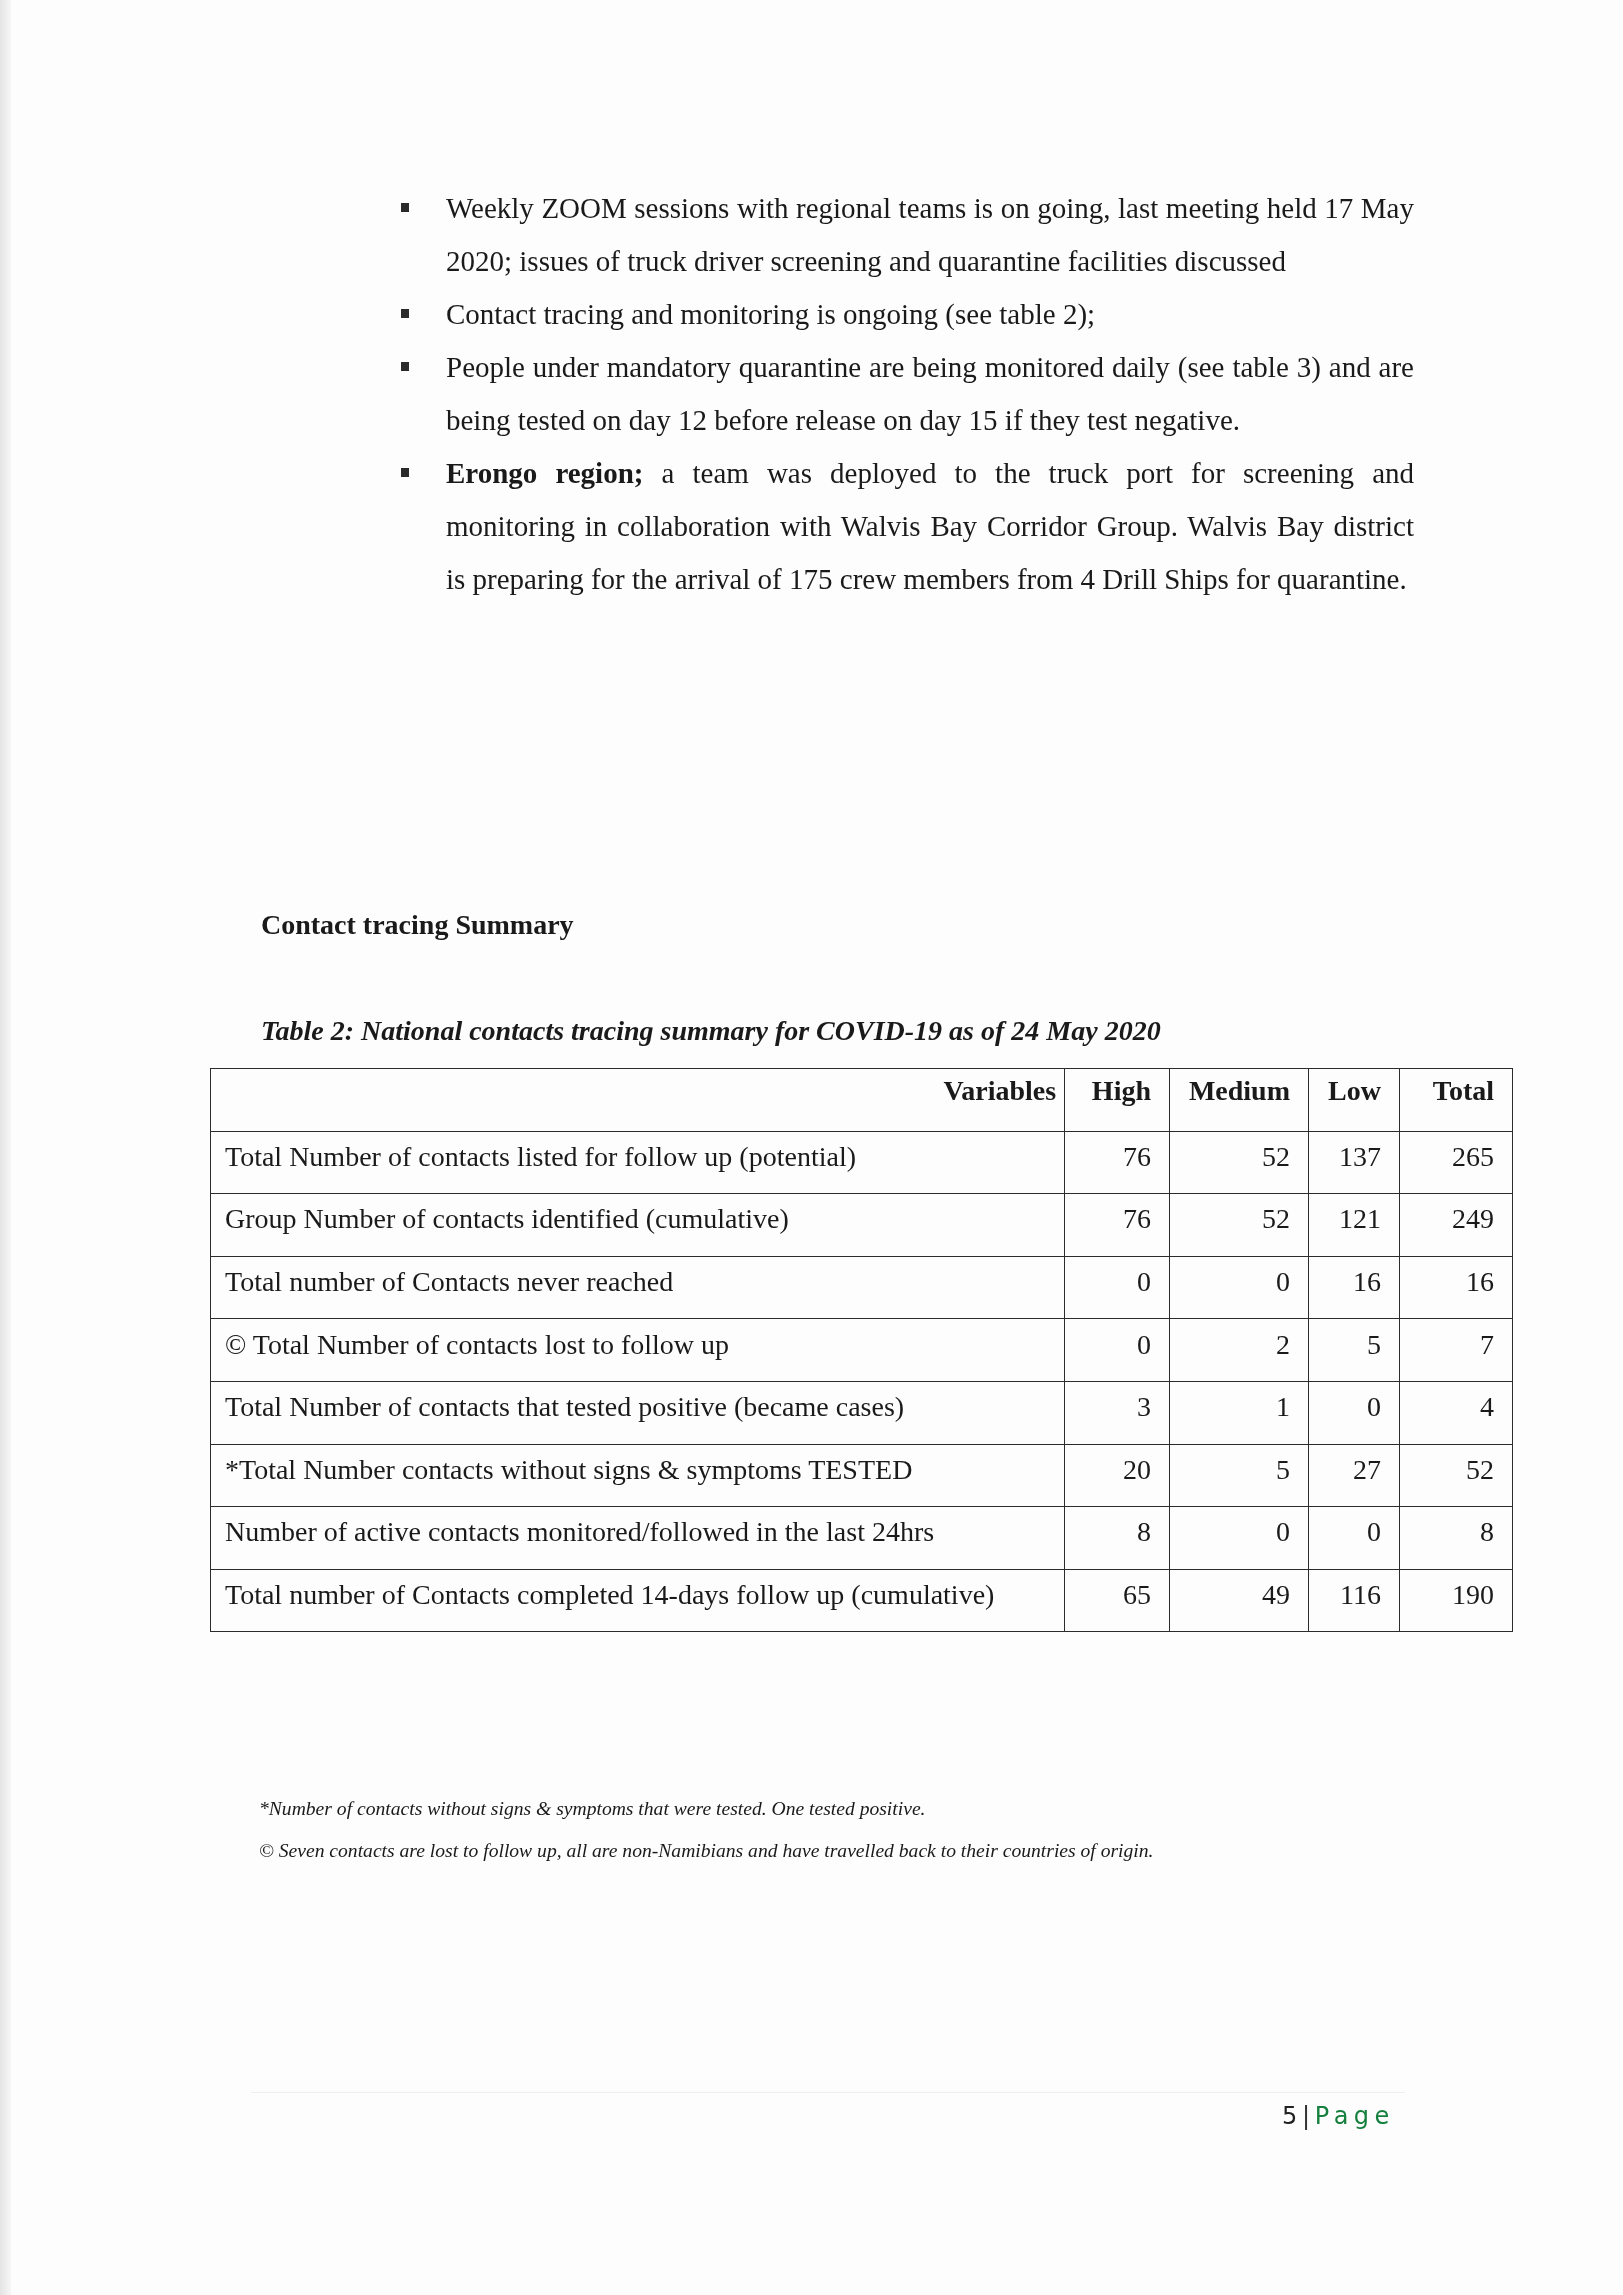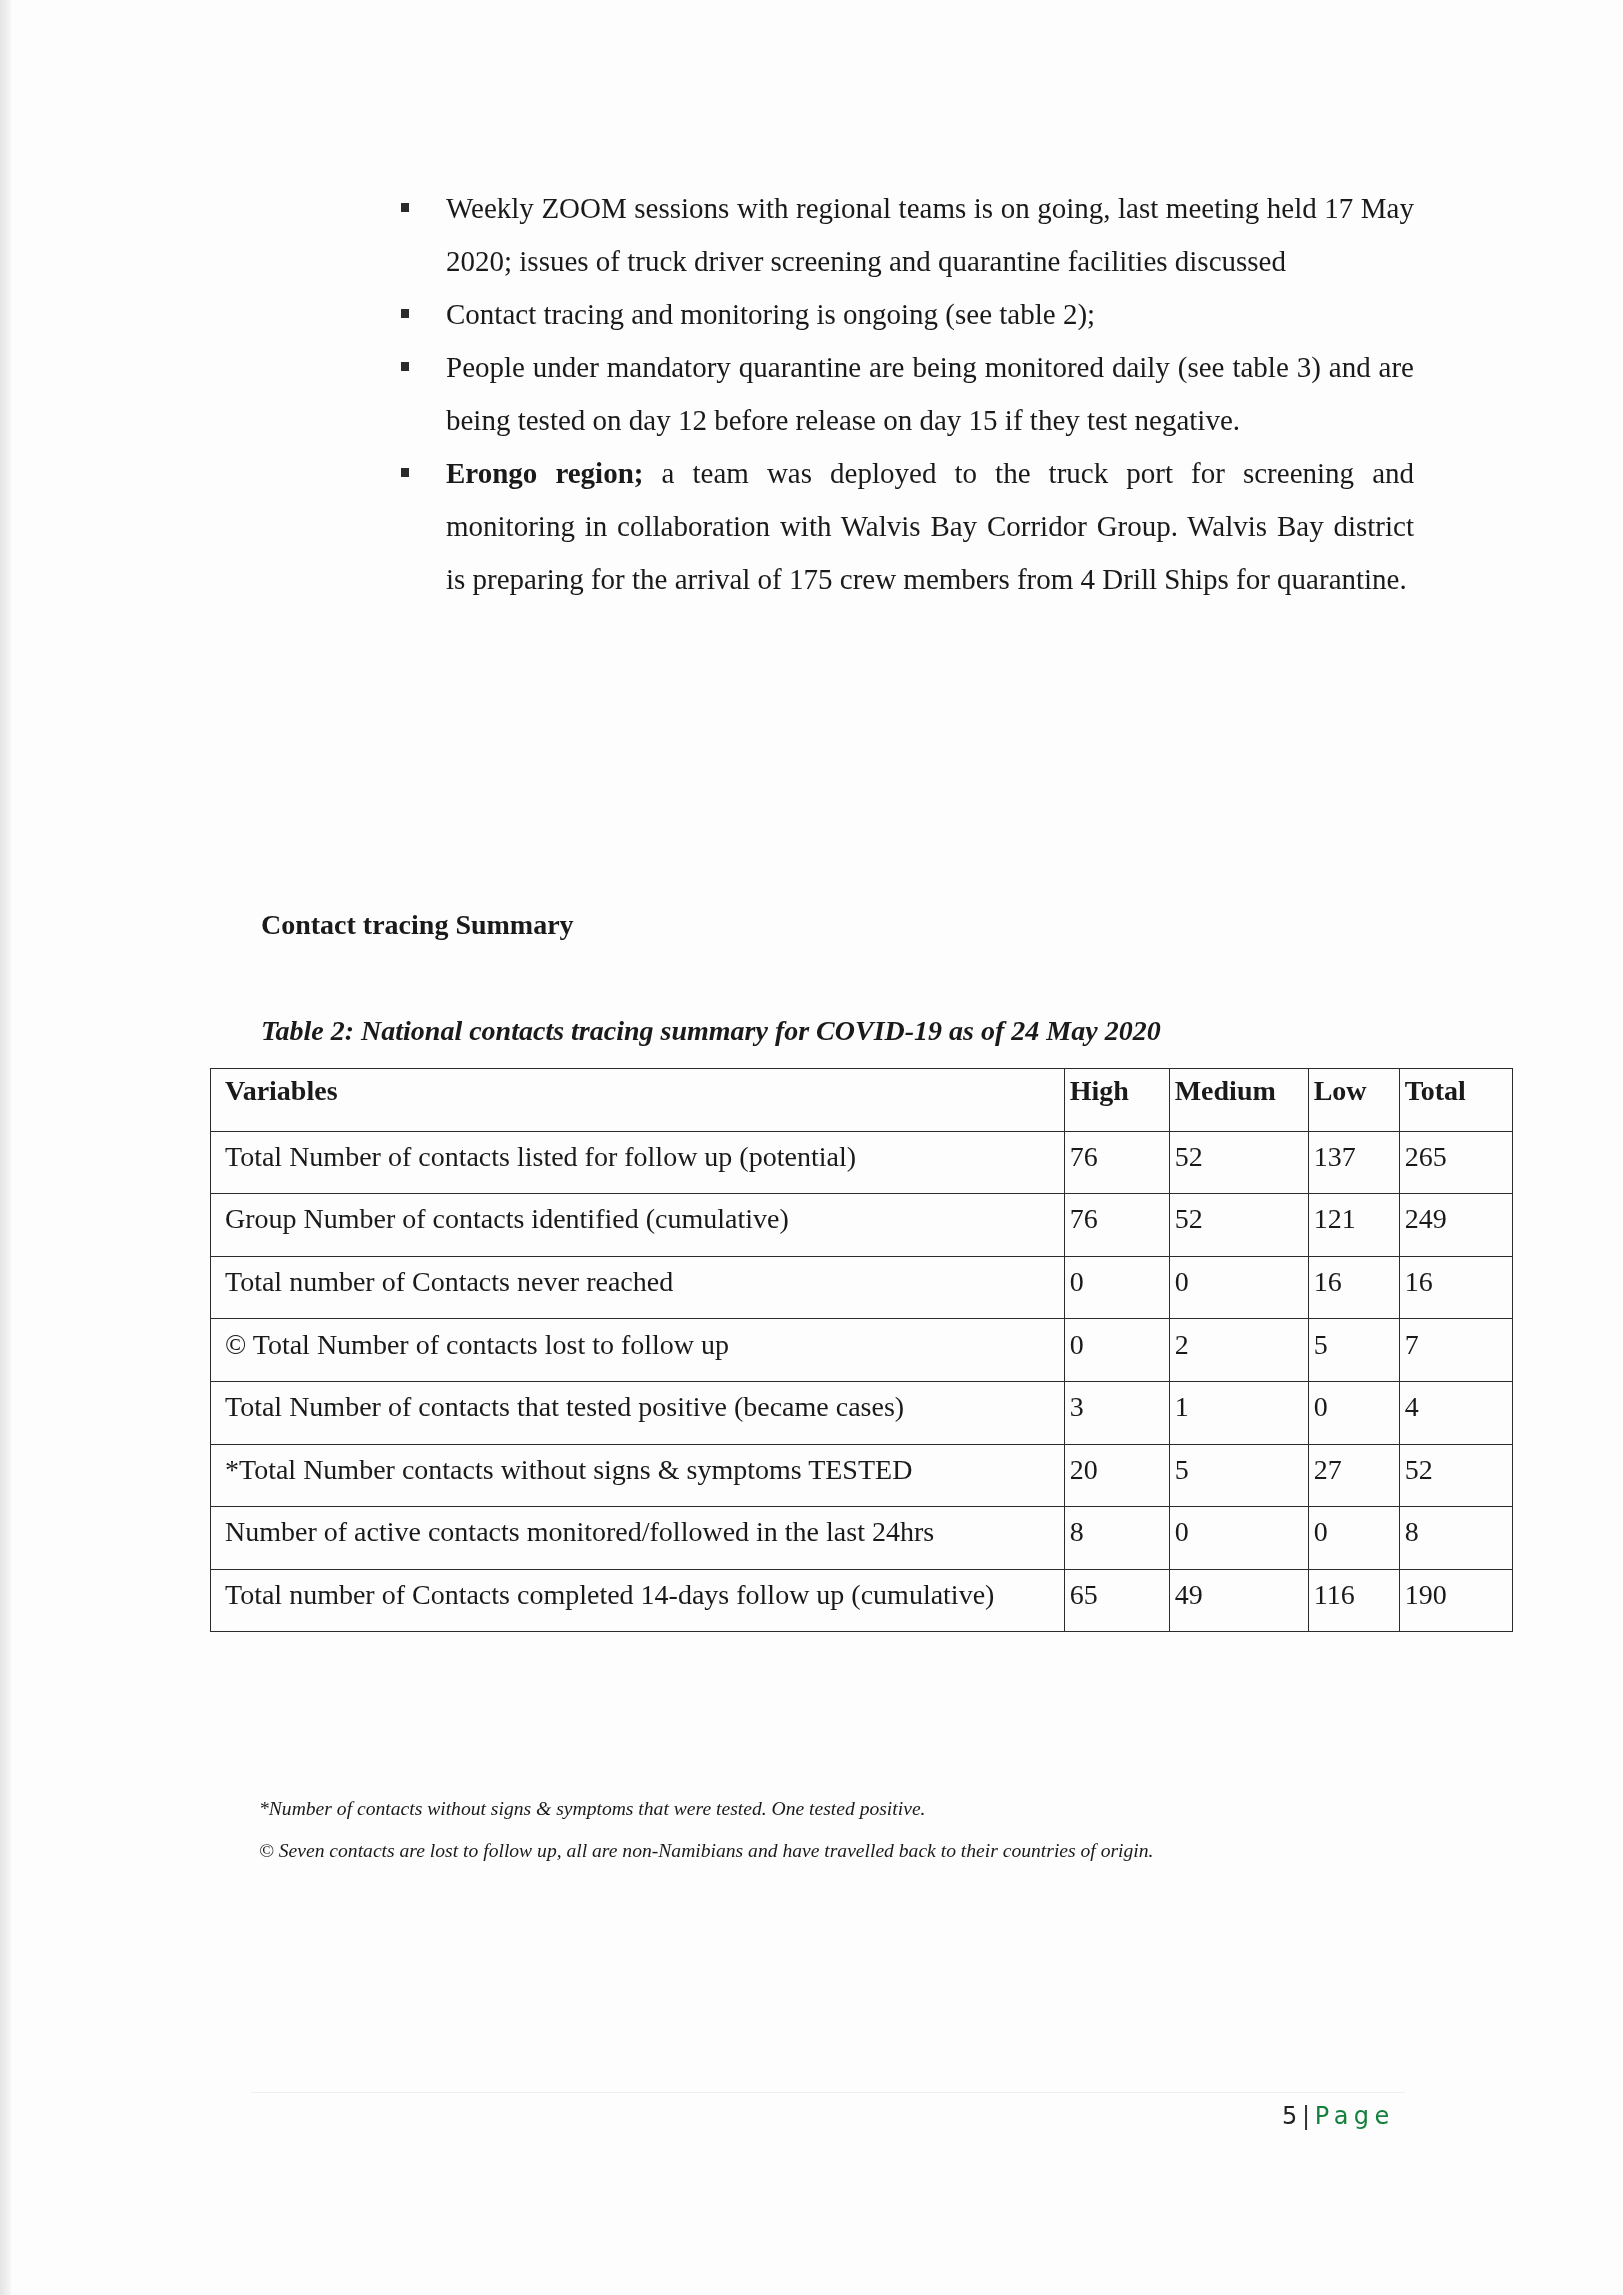--- a/index.html
+++ b/index.html
@@ -38,22 +38,22 @@
   }
   table.contacts {
     position: absolute; left: 210px; top: 1068px;
     width: 1303px; border-collapse: collapse;
     font-size: 28px;
   }
   table.contacts th, table.contacts td {
     border: 1.6px solid #2b2b2b;
     vertical-align: top; padding: 6.3px 7.9px 6.3px 14px;
   }
-  table.contacts th { font-weight: bold; text-align: left; height: 49px; }
-  table.contacts th.num, table.contacts td.num { text-align: left; padding-left: 4.7px; padding-right: 7px; margin-left: 18px; }
+  table.contacts th { font-weight: bold; text-align: right; height: 49px; }
+  table.contacts th.num, table.contacts td.num { text-align: right; padding-left: 4.7px; padding-right: 18px; margin-left: 18px; }
   table.contacts td { height: 49px; line-height: 38px; }
   table.contacts td.var { text-align: justify; }
   col.c-var { width: 854px; }
   col.c-high { width: 105px; }
   col.c-med { width: 139px; }
   col.c-low { width: 91px; }
   col.c-tot { width: 113px; }
   .footnote {
     position: absolute; left: 259px; font-size: 19.6px; font-style: italic; margin: 0;
   }

